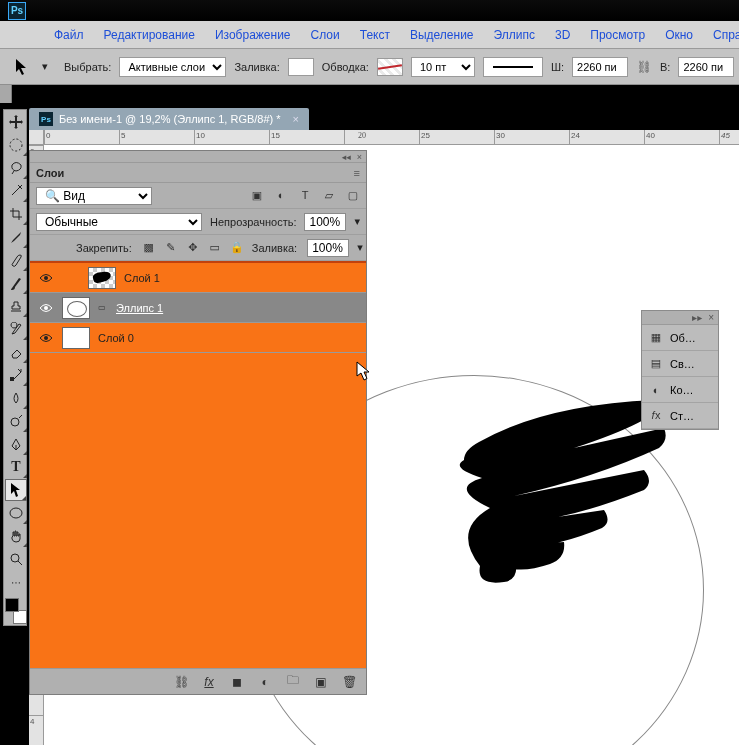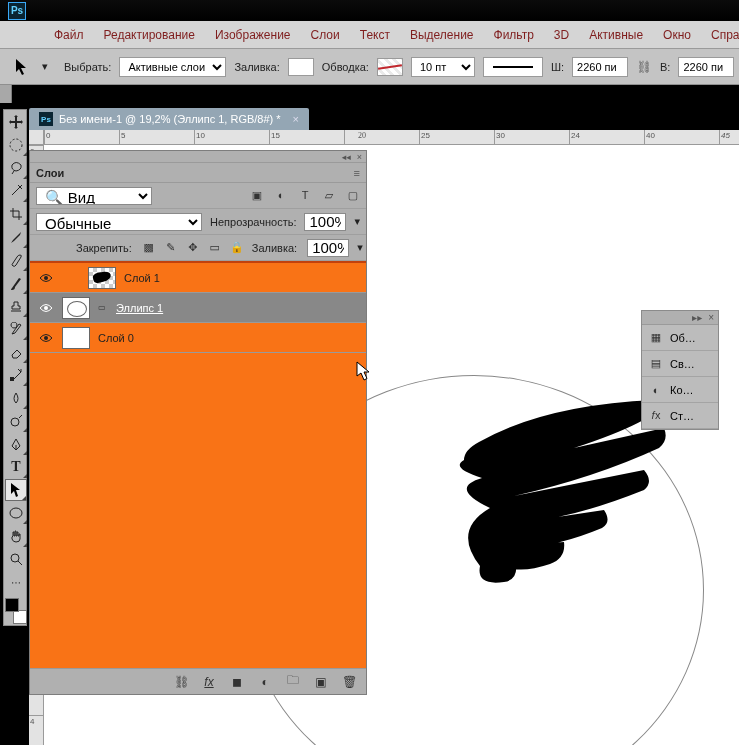--- a/index.html
+++ b/index.html
@@ -3,21 +3,21 @@
 <meta charset="utf-8">
 <style>
 * { box-sizing: border-box; margin: 0; padding: 0; font-family: "Segoe UI", Tahoma, sans-serif; }
 body { width: 739px; height: 745px; overflow: hidden; background: #000; position: relative; }
 
 
 .titlebar { height: 21px; background: linear-gradient(#0b0b0b, #000); display: flex; align-items: center; padding-left: 8px; }
 .ps-logo { width: 18px; height: 18px; background: #0a2533; border: 1px solid #3aa9f7; display: flex; align-items: center; justify-content: center; color: #63d0ff; font-weight: bold; font-size: 10px; }
 
 
-.menubar { height: 28px; background: #d5d5d5; border-bottom: 1px solid #9a9a9a; display: flex; align-items: center; padding-left: 44px; font-size: 12px; color: #7f1d1d; }
+.menubar { height: 28px; background: #d5d5d5; border-bottom: 1px solid #9a9a9a; display: flex; align-items: center; padding-left: 44px; font-size: 12px; color: #1d4ed8; }
 .menubar span { padding: 4px 10px; cursor: default; }
 
 
 .optbar { height: 36px; background: #c4c4c4; border-bottom: 1px solid #8f8f8f; display: flex; align-items: center; padding-left: 8px; font-size: 11px; color: #222; gap: 8px; overflow: hidden; }
 .optbar .arrow-tool { width: 26px; height: 24px; display:flex; align-items:center; justify-content:center; border:1px solid transparent; }
 .optbar .arrow-tool svg { display:block; }
 .optbar .dd-btn { width:14px; display:flex; align-items:center; }
 .optbar label { white-space: nowrap; }
 .optbar select, .optbar input[type=text] { height: 20px; background: #fff; border: 1px solid #9a9a9a; font-size: 11px; padding: 0 4px; }
 .swatch { width: 26px; height: 18px; border: 1px solid #9a9a9a; background: #fff; display:inline-block; }
@@ -58,21 +58,21 @@
 .ellipse-path { position:absolute; left:200px; top:230px; width:460px; height:430px; border:1px solid #888; border-radius:50%; }
 .brush-shape { position:absolute; left:410px; top:255px; }
 
 
 .layers-panel { position:absolute; left:29px; top:150px; width:338px; height:545px; background:#b9b9b9; border:1px solid #7d7d7d; font-size:11px; color:#222; display:flex; flex-direction:column; }
 .lp-head-strip { height:12px; background:#b0b0b0; border-bottom:1px solid #9a9a9a; display:flex; justify-content:flex-end; align-items:center; padding-right:4px; gap:6px; font-size:9px; color:#555; }
 .lp-tab-row { height:20px; background:#b0b0b0; display:flex; align-items:center; justify-content:space-between; padding:0 6px; border-bottom:1px solid #9a9a9a; }
 .lp-tab-row .tab { font-weight:600; color:#222; }
 .lp-tab-row .menu-icon { width:16px; text-align:right; color:#555; }
 .lp-row { height:26px; display:flex; align-items:center; padding:0 6px; gap:8px; border-bottom:1px solid #9f9f9f; background:#b0b0b0; }
-.lp-row select, .lp-row input { height:18px; font-size:15px; background:#fff; border:1px solid #8a8a8a; padding:0 4px; }
+.lp-row select, .lp-row input { height:18px; font-size:12px; background:#fff; border:1px solid #8a8a8a; padding:0 4px; }
 .lp-row .icon-group { margin-left:auto; display:flex; gap:10px; color:#333; }
 .lp-row .icon-group span { width:14px; text-align:center; }
 .lp-opacity .rlabel { margin-left:auto; }
 .lp-lock .rlabel { margin-left:auto; }
 .lp-lock .icon-group { margin-left:6px; gap:8px; }
 .lp-lock label { margin-right:2px;margin-left:40px; }
 .lp-layers { flex:1; background:#f97316; overflow:auto; border-top:2px solid #c2410c; }
 .layer-item { height:30px; display:flex; align-items:center; padding:0 8px; gap:8px; border-bottom:1px solid #9a9a9a; }
 .layer-item.sel { background:#888; color:#fff; }
 .layer-item.sel .lname { text-decoration:underline; }
@@ -105,23 +105,23 @@
   <div class="ps-logo">Ps</div>
 </div>
 
 <div class="menubar">
   <span>Файл</span>
   <span>Редактирование</span>
   <span>Изображение</span>
   <span>Слои</span>
   <span>Текст</span>
   <span>Выделение</span>
-  <span>Фильтр</span>
+  <span>Эллипс</span>
   <span>3D</span>
-  <span>Активные</span>
+  <span>Просмотр</span>
   <span>Окно</span>
   <span>Справка</span>
 </div>
 
 <div class="optbar">
   <div class="arrow-tool">
     <svg width="14" height="18" viewBox="0 0 14 18">
         <path d="M2 1 L2 14 L5 11 L8 17 L10 16 L7 10 L12 10 Z" fill="#000"></path>
       </svg>
   </div>

